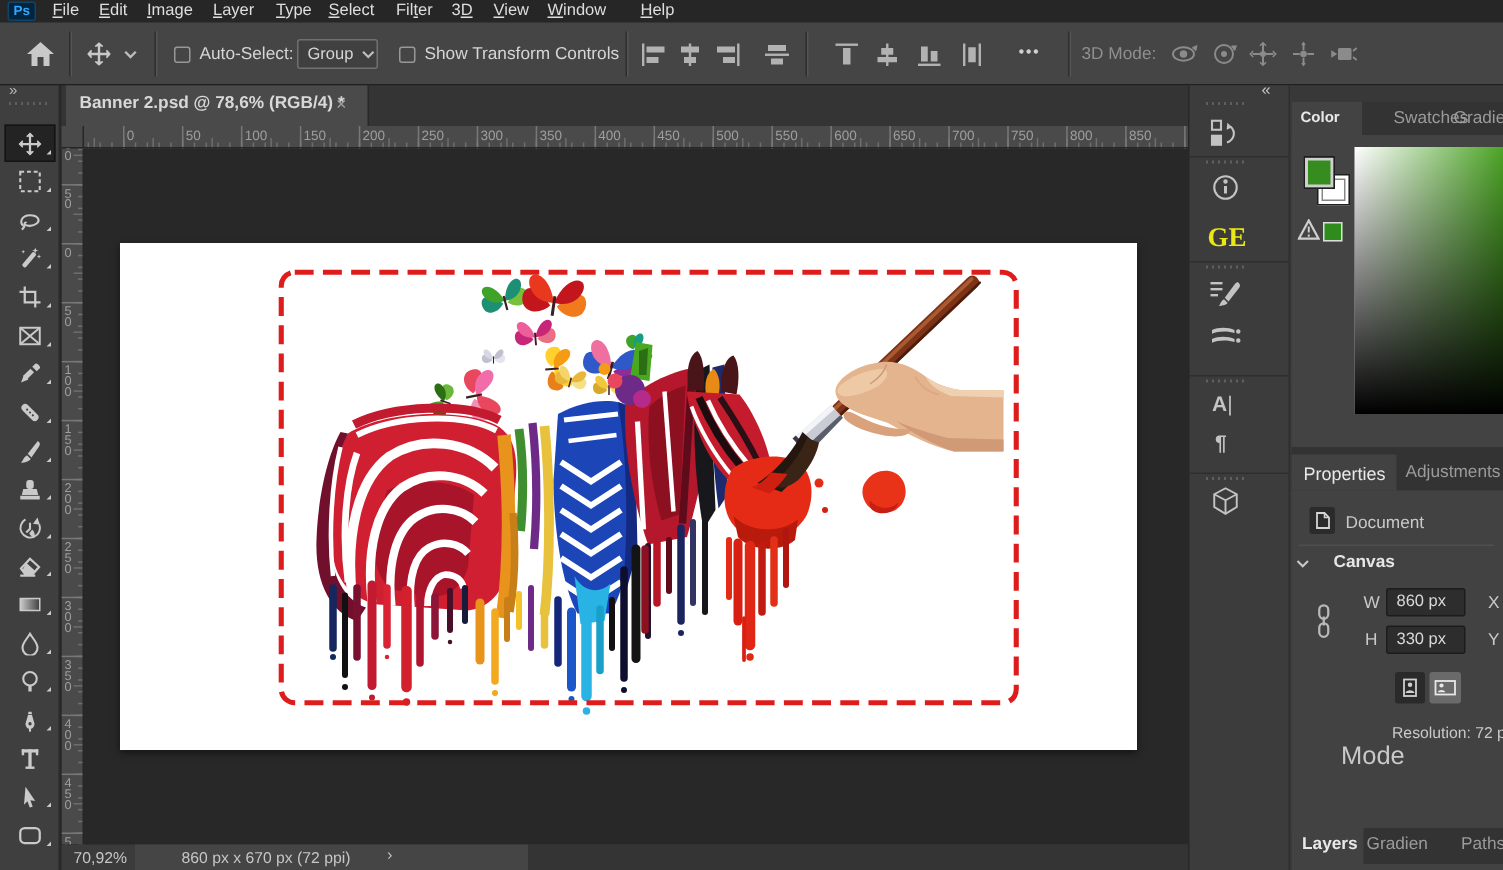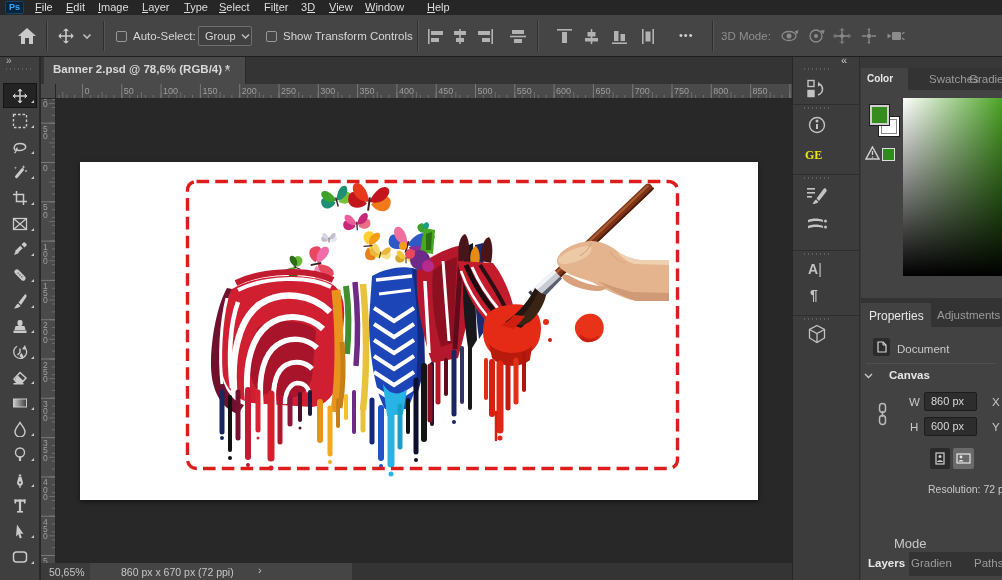--- a/index.html
+++ b/index.html
@@ -595,21 +595,21 @@
     <text x="2" y="425.70" font-size="8.5" fill="#9e9e9e">4</text>
     <text x="2" y="432.90" font-size="8.5" fill="#9e9e9e">5</text>
     <text x="2" y="440.10" font-size="8.5" fill="#9e9e9e">0</text>
     <rect x="0" y="456.00" width="15" height="1" fill="#787878"></rect>
     <text x="2" y="465.00" font-size="8.5" fill="#9e9e9e">5</text>
     <text x="2" y="472.20" font-size="8.5" fill="#9e9e9e">0</text>
     <text x="2" y="479.40" font-size="8.5" fill="#9e9e9e">0</text>
     <rect x="14" width="1" height="464" fill="#262626"></rect>
   </svg>
 <div class="a" style="left:41px;top:563px;width:751px;height:17px;background:#3b3b3b"></div>
-<div class="a" style="left:49px;top:566px;color:#c6c6c6;font-size:10.5px">50,65%</div>
+<div class="a" style="left:49px;top:566px;color:#c6c6c6;font-size:10.5px">70,92%</div>
 <div class="a" style="left:90px;top:563px;width:262px;height:17px;background:#454545"></div>
 <div class="a" style="left:121px;top:566px;color:#c6c6c6;font-size:10.5px">860 px x 670 px (72 ppi)</div>
 <div class="a" style="left:258px;top:564px;color:#c0c0c0;font-size:11px">›</div>
 <div class="a" style="left:352px;top:563px;width:440px;height:17px;background:#343434"></div>
 <div class="a" style="left:792px;top:57px;width:210px;height:523px;background:#383838"></div>
 <div class="a" style="left:792px;top:57px;width:68px;height:523px;background:#3c3c3c;border-left:1px solid #272727;border-right:1px solid #2e2e2e"></div>
 <div class="a" style="left:841px;top:54px;color:#c9c9c9;font-size:11px">«</div>
 <div class="a" style="left:804px;top:68px;width:26px;height:2px;background-image:repeating-linear-gradient(90deg,#5f5f5f 0 1.5px,transparent 1.5px 4px)"></div>
 <div class="a" style="left:793px;top:104px;width:66px;height:1px;background:#2e2e2e"></div>
 <div class="a" style="left:804px;top:107px;width:26px;height:2px;background-image:repeating-linear-gradient(90deg,#5f5f5f 0 1.5px,transparent 1.5px 4px)"></div>
@@ -627,21 +627,21 @@
       <path d="M12.2 2.8 L15.5 5.8 L11.8 7.5" fill="#c3c3c3" stroke="none"></path>
     </g>
   </svg>
 <svg class="a" style="left:808px;top:116px" width="18" height="18" viewBox="0 0 18 18">
     <g stroke="#c3c3c3" fill="none" stroke-width="1.4">
 <circle cx="9" cy="9" r="7.5"></circle>
       <path d="M9 8 L9 13" stroke-width="2"></path>
       <circle cx="9" cy="5" r="0.8" fill="#c3c3c3"></circle>
     </g>
   </svg>
-<div class="a" style="left:805px;top:148px;color:#e9e714;font-family:'Liberation Serif',serif;font-weight:bold;font-size:12px;letter-spacing:0">GE</div>
+<div class="a" style="left:805px;top:148px;color:#e9e714;font-family:'Liberation Serif',serif;font-weight:bold;font-size:18px;letter-spacing:0">GE</div>
 <svg class="a" style="left:806px;top:186px" width="22" height="20" viewBox="0 0 22 20">
     <g fill="#c3c3c3">
 <rect x="1" y="2" width="8" height="1.6"></rect>
       <rect x="1" y="6" width="8" height="1.6"></rect>
       <rect x="1" y="10" width="5" height="1.6"></rect>
 <path d="M19 2 C21 3.5 21 4.5 20 6 L13 15 L10.5 12.5 L17.5 3 Z"></path>
       <path d="M10 13.5 L12.5 16 C11 17.5 8.5 18 6.5 18 C7.8 16.6 7.6 15 10 13.5 Z"></path>
     </g>
   </svg>
 <svg class="a" style="left:806px;top:214px" width="22" height="20" viewBox="0 0 22 20">
@@ -696,36 +696,36 @@
     <g fill="none" stroke="#b9b9b9" stroke-width="1.5">
 <rect x="3.5" y="1.5" width="6" height="9" rx="3"></rect>
       <rect x="3.5" y="13.5" width="6" height="9" rx="3"></rect>
       <path d="M6.5 9 L6.5 15"></path>
     </g>
   </svg>
 <div class="a" style="left:909px;top:396px;color:#c9c9c9;font-size:11.5px">W</div>
 <div class="a" style="left:924px;top:392px;width:53px;height:19px;background:#2d2d2d;border:1px solid #1c1c1c;border-radius:2px;color:#d8d8d8;font-size:11px;line-height:17px;padding-left:6px">860 px</div>
 <div class="a" style="left:992px;top:396px;color:#c9c9c9;font-size:11.5px">X</div>
 <div class="a" style="left:910px;top:421px;color:#c9c9c9;font-size:11.5px">H</div>
-<div class="a" style="left:924px;top:417px;width:53px;height:19px;background:#2d2d2d;border:1px solid #1c1c1c;border-radius:2px;color:#d8d8d8;font-size:11px;line-height:17px;padding-left:6px">600 px</div>
+<div class="a" style="left:924px;top:417px;width:53px;height:19px;background:#2d2d2d;border:1px solid #1c1c1c;border-radius:2px;color:#d8d8d8;font-size:11px;line-height:17px;padding-left:6px">330 px</div>
 <div class="a" style="left:992px;top:421px;color:#c9c9c9;font-size:11.5px">Y</div>
 <div class="a" style="left:930px;top:448px;width:20px;height:21px;background:#2a2a2a;border-radius:2px"></div>
 <svg class="a" style="left:935px;top:452px" width="10" height="13" viewBox="0 0 10 13">
     <rect x="1" y="1" width="8" height="11" fill="none" stroke="#cfcfcf" stroke-width="1.2"></rect>
     <circle cx="5" cy="4.5" r="1.5" fill="#cfcfcf"></circle>
     <path d="M2 10 C2.5 7.5 7.5 7.5 8 10 Z" fill="#cfcfcf"></path>
   </svg>
 <div class="a" style="left:953px;top:448px;width:21px;height:21px;background:#6a6a6a;border-radius:2px"></div>
 <svg class="a" style="left:956px;top:453px" width="15" height="11" viewBox="0 0 15 11">
     <rect x="1" y="1" width="13" height="9" fill="none" stroke="#e8e8e8" stroke-width="1.2"></rect>
     <circle cx="5" cy="4" r="1.4" fill="#e8e8e8"></circle>
     <path d="M2.5 8.5 C3 6.5 7 6.5 7.5 8.5 Z" fill="#e8e8e8"></path>
   </svg>
 <div class="a" style="left:928px;top:483px;width:74px;overflow:hidden;color:#c9c9c9;font-size:10.5px;white-space:nowrap">Resolution: 72 pi</div>
-<div class="a" style="left:894px;top:536px;color:#c9c9c9;font-size:13px">Mode</div>
+<div class="a" style="left:894px;top:494px;color:#c9c9c9;font-size:17px">Mode</div>
 <div class="a" style="left:861px;top:552px;width:141px;height:28px;background:#333333"></div>
 <div class="a" style="left:861px;top:552px;width:48px;height:24px;background:#424242"></div>
 <div class="a" style="left:868px;top:557px;color:#e8e8e8;font-size:11.5px;font-weight:bold">Layers</div>
 <div class="a" style="left:911px;top:557px;color:#9b9b9b;font-size:11.5px">Gradien</div>
 <div class="a" style="left:974px;top:557px;color:#9b9b9b;font-size:11.5px">Paths</div>
 <div class="a" style="left:861px;top:576px;width:141px;height:4px;background:#424242"></div>
 <div class="a" style="left:80px;top:162px;width:678px;height:338px;background:#ffffff;box-shadow:0 2px 5px rgba(0,0,0,0.5)"><svg width="678" height="338" viewBox="0 0 678 338">
       <g transform="translate(257,40) rotate(-15) scale(1.6)">
         <path d="M-1 0 C-9 -9 -11 -2 -9 1 C-7 3.5 -3 2.5 -1 0 Z" fill="#1d8f74"></path>
         <path d="M0 -1 C-3 -11 -10 -10 -8 -5 C-6.5 -1.5 -3 -0.5 0 -1 Z" fill="#3fa32a"></path>

